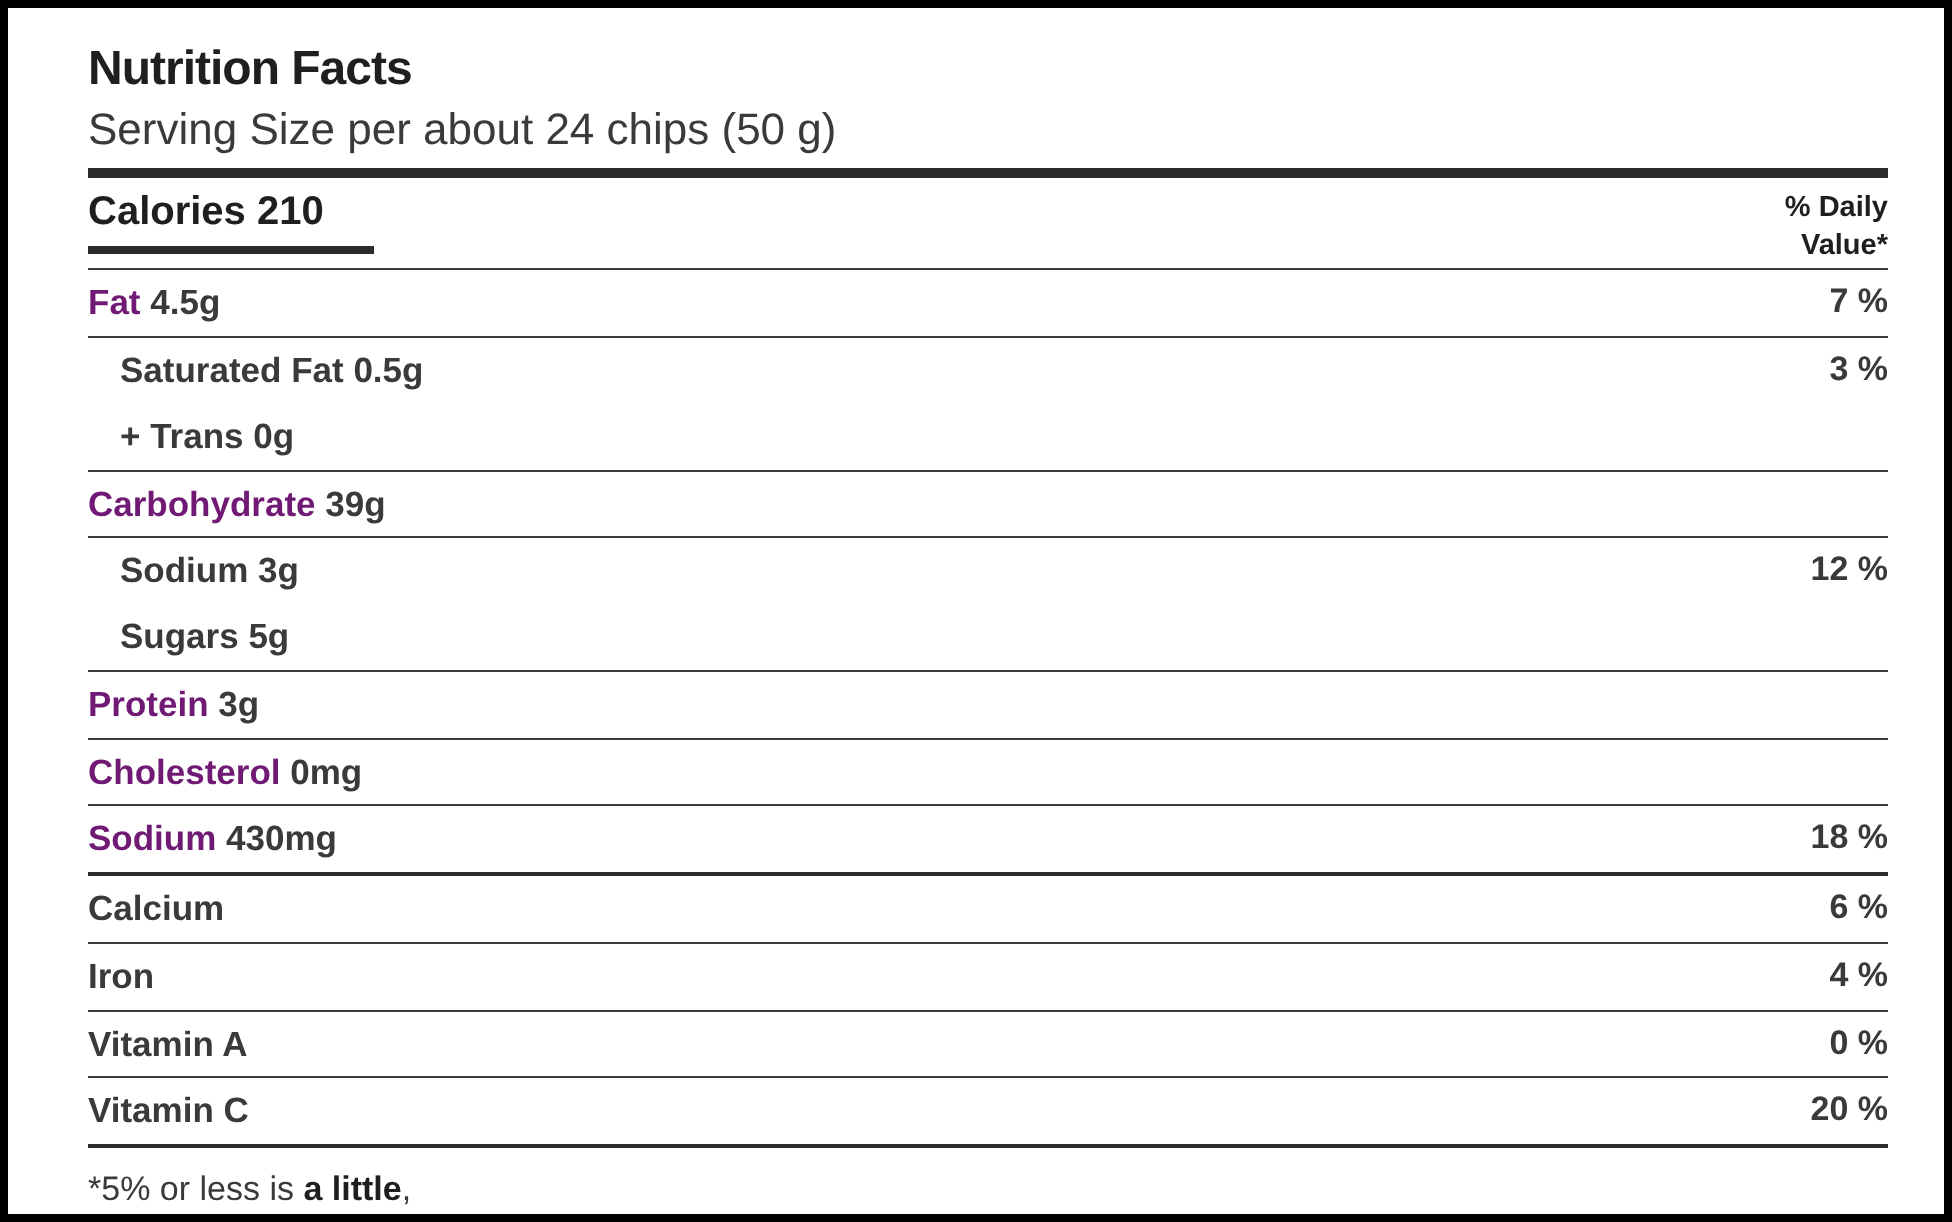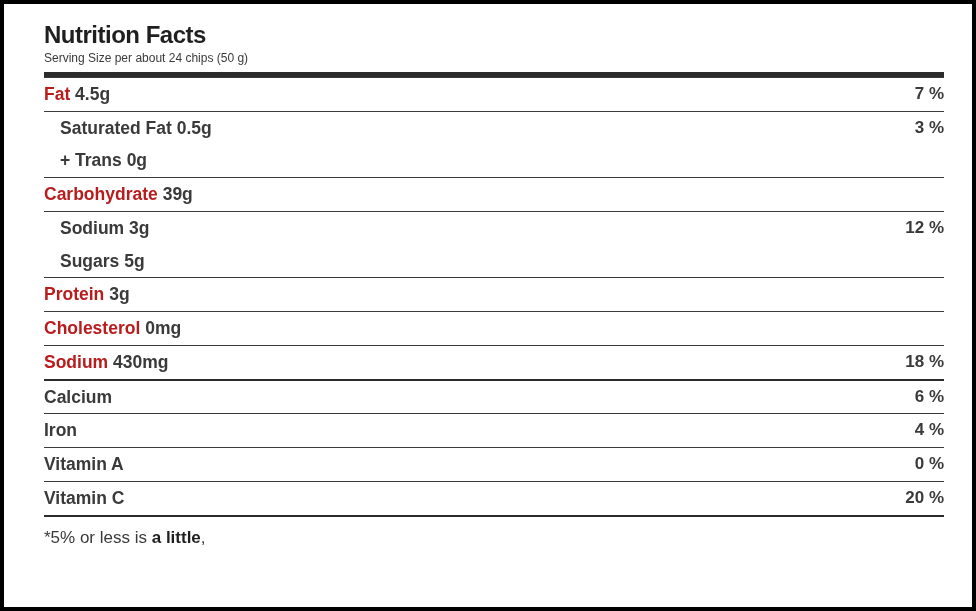--- a/index.html
+++ b/index.html
@@ -30,21 +30,21 @@
 
   .title {
     font-size: 24px;
     font-weight: bold;
     letter-spacing: -0.5px;
     color: #1f1f1f;
     line-height: 1.12;
     margin: 0 0 2px 0;
   }
   .serving {
-    font-size: 12px;
+    font-size: 22px;
     color: #3a3a3a;
     margin: 0 0 6px 0;
     line-height: 1.25;
   }
 
   .rule-thick {
     border-top: 5px solid #2b2b2b;
     margin: 4px 0 0 0;
   }
   .rule-thin {
@@ -63,21 +63,21 @@
     padding: 5px 0 5px 0;
     font-size: 17.5px;
     line-height: 1.3;
   }
   .row .left { white-space: nowrap; }
   .row .right {
     white-space: nowrap;
     text-align: right;
     font-size: 17px;
   }
-  .bold { font-weight: bold; color: #b91c1c; }
+  .bold { font-weight: bold; color: #701a75; }
   .reg { font-weight: bold; color: #3a3a3a; }
 
   .calorie-row {
     display: flex;
     align-items: flex-start;
     justify-content: space-between;
     padding: 6px 0 2px 0;
   }
   .calories-text {
     font-size: 20px;
@@ -113,20 +113,30 @@
 <body>
 
 <div class="panel">
   <div class="inner">
 
     <div class="title">Nutrition Facts</div>
     <div class="serving">Serving Size per about 24 chips (50 g)</div>
 
     <div class="rule-thick"></div>
 
+    <div class="calorie-row">
+      <div>
+        <div class="calories-text">Calories 210</div>
+        <div class="calories-underline"></div>
+      </div>
+      <div class="dv-label">
+        <div>% Daily</div>
+        <div>Value*</div>
+      </div>
+    </div>
 
     <div class="rule-thin"></div>
     <div class="row">
       <div class="left"><span class="bold">Fat</span><span class="reg"> 4.5g</span></div>
       <div class="right reg">7 %</div>
     </div>
 
     <div class="rule-thin"></div>
     <div class="row">
       <div class="left indent"><span class="reg">Saturated Fat 0.5g</span></div>

